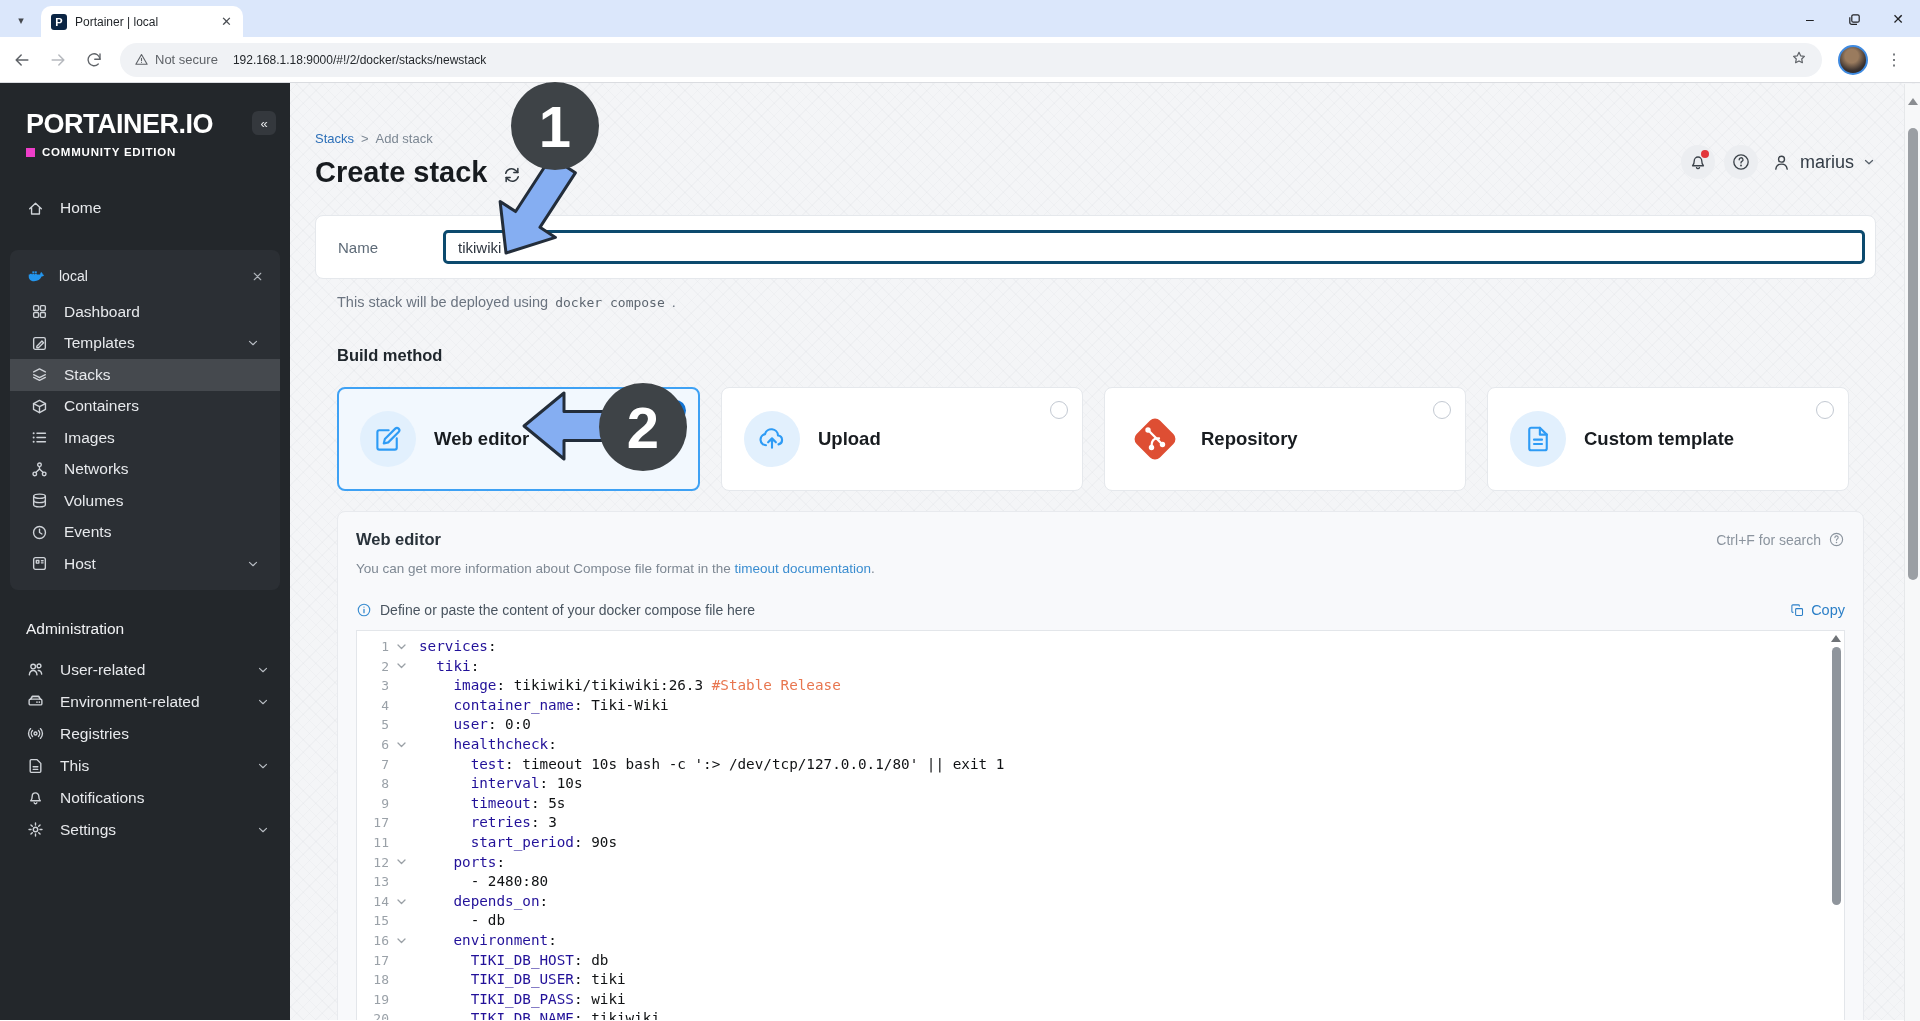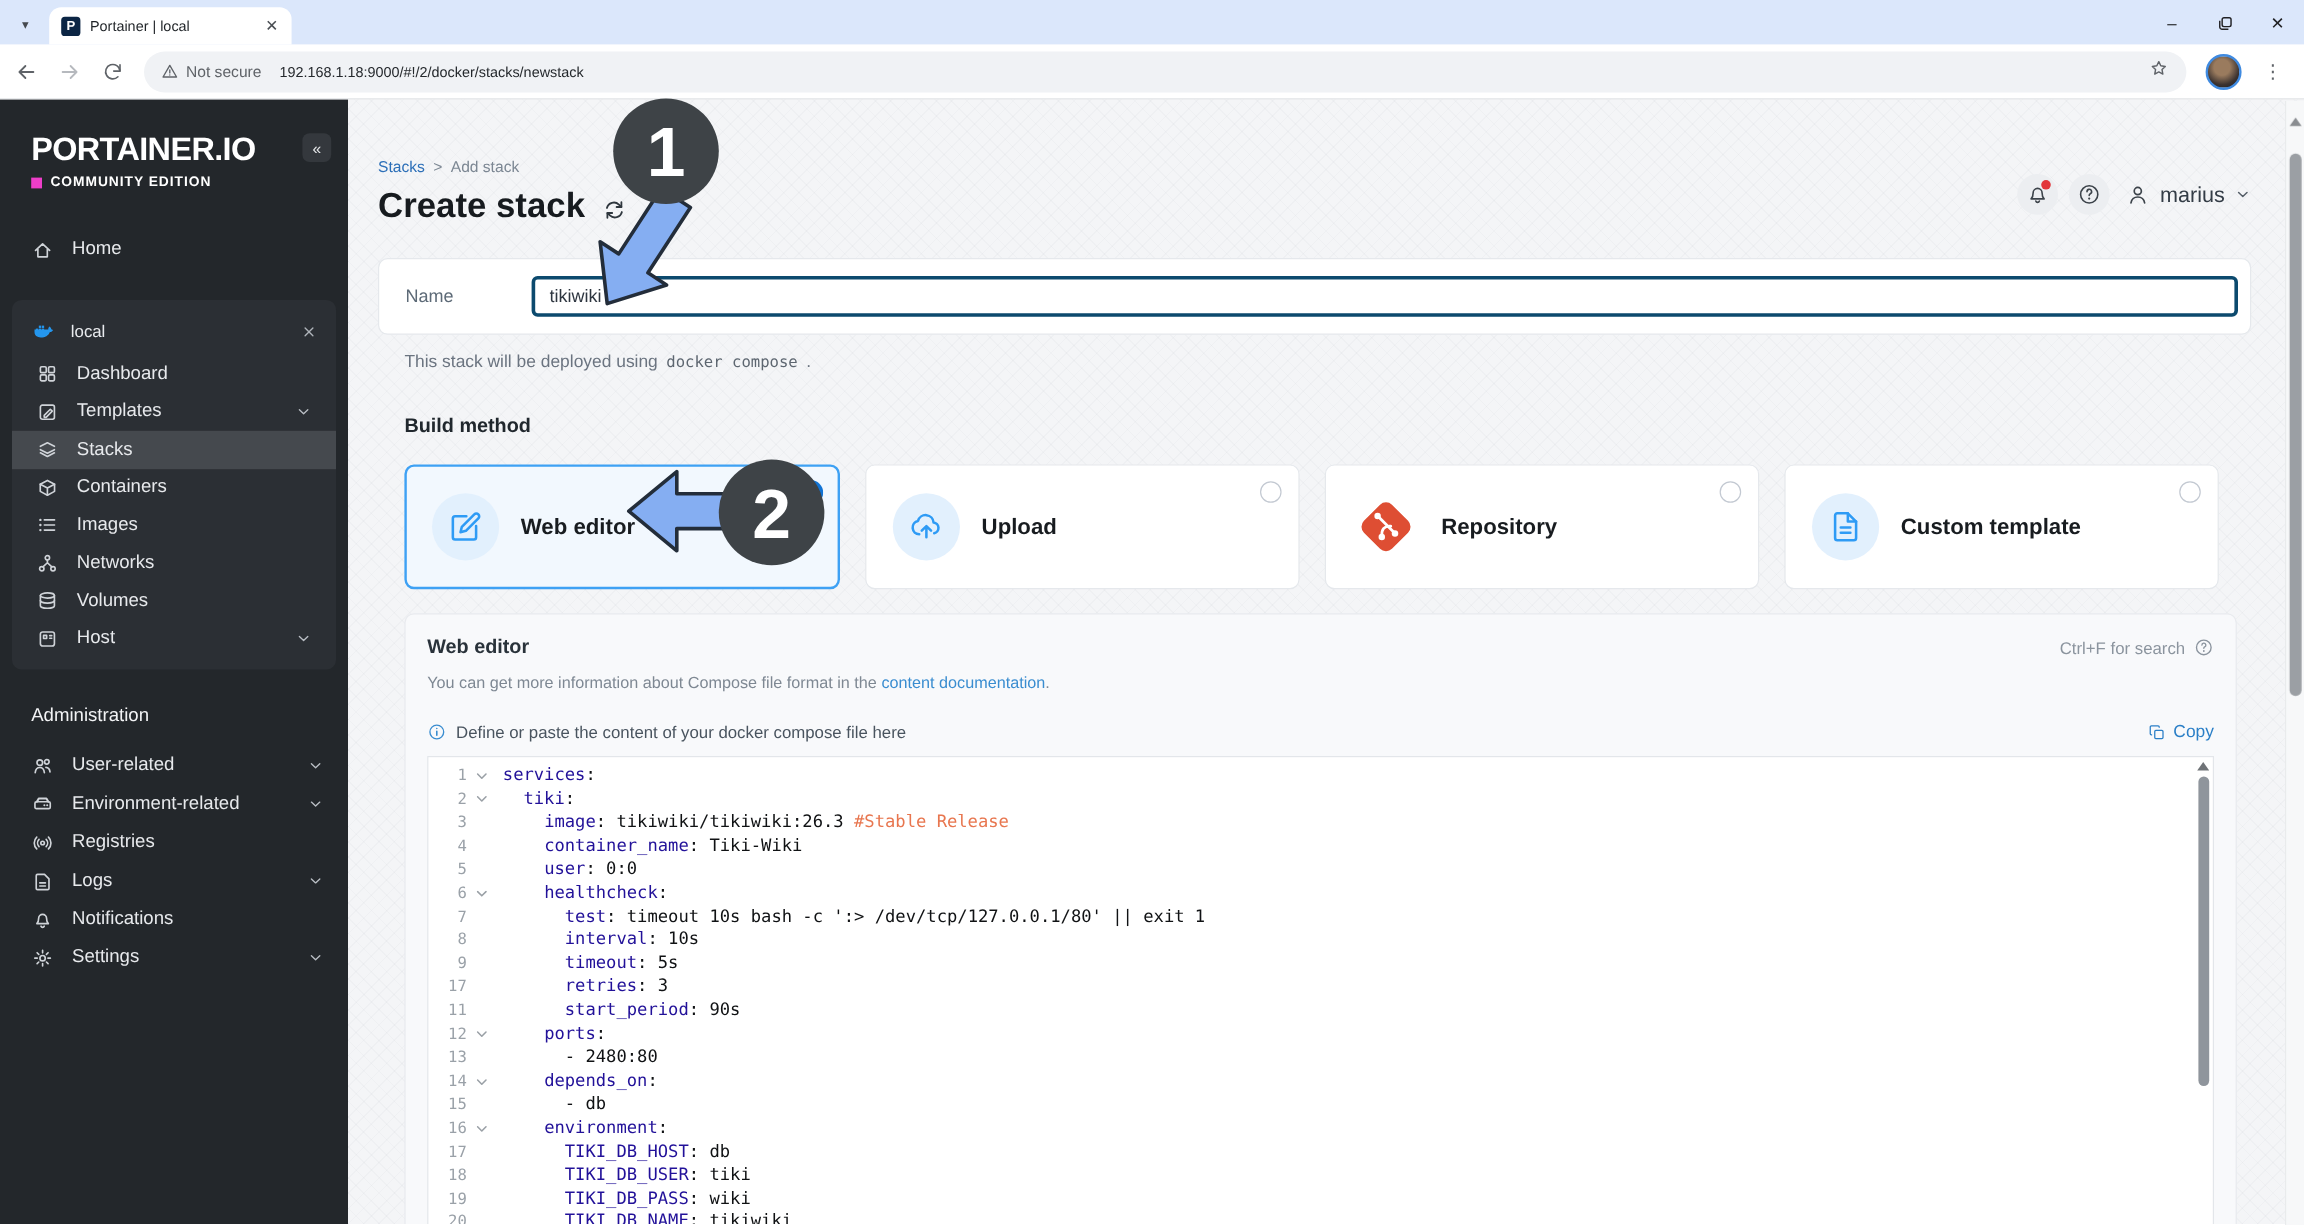--- a/index.html
+++ b/index.html
@@ -281,20 +281,29 @@
                 <ellipse cx="8" cy="4" rx="5.5" ry="2"></ellipse>
                 <path d="M2.5 4v8c0 1.1 2.5 2 5.5 2s5.5-.9 5.5-2V4"></path>
                 <path d="M2.5 8c0 1.1 2.5 2 5.5 2s5.5-.9 5.5-2"></path>
               </svg>
             </span>
             <span class="nav-label">Volumes</span>
           </div>
           <div class="nav-item">
             <span class="nav-ico">
               <svg width="17" height="17" viewBox="0 0 16 16" fill="none" stroke="currentColor" stroke-width="1.3" stroke-linecap="round" stroke-linejoin="round">
+                <circle cx="8" cy="8" r="5.6"></circle>
+                <path d="M8 4.8V8l2.3 1.4"></path>
+              </svg>
+            </span>
+            <span class="nav-label">Events</span>
+          </div>
+          <div class="nav-item">
+            <span class="nav-ico">
+              <svg width="17" height="17" viewBox="0 0 16 16" fill="none" stroke="currentColor" stroke-width="1.3" stroke-linecap="round" stroke-linejoin="round">
                 <rect x="2.5" y="2.5" width="11" height="11" rx="1.8"></rect>
                 <path d="M5 5.2h2.4v2.4H5zM9.8 5.4h1.6M9.8 7.4h1.6"></path>
               </svg>
             </span>
             <span class="nav-label">Host</span>
             <span class="nav-chev">
               <svg width="14" height="14" viewBox="0 0 16 16" fill="none" stroke="currentColor" stroke-width="1.3" stroke-linecap="round" stroke-linejoin="round">
                 <path d="M4 6.2 8 10l4-3.8"></path>
               </svg>
             </span>
@@ -343,21 +352,21 @@
           </span>
           <span class="nav-label">Registries</span>
         </div>
         <div class="nav-item">
           <span class="nav-ico">
             <svg width="17" height="17" viewBox="0 0 16 16" fill="none" stroke="currentColor" stroke-width="1.3" stroke-linecap="round" stroke-linejoin="round">
               <path d="M4 2.5h5.5L13 6v7.5a1 1 0 0 1-1 1H4a1 1 0 0 1-1-1v-10a1 1 0 0 1 1-1z"></path>
               <path d="M5.8 9.2h4.4M5.8 11.6h4.4"></path>
             </svg>
           </span>
-          <span class="nav-label">Logs</span>
+          <span class="nav-label">This</span>
           <span class="nav-chev">
             <svg width="14" height="14" viewBox="0 0 16 16" fill="none" stroke="currentColor" stroke-width="1.3" stroke-linecap="round" stroke-linejoin="round">
               <path d="M4 6.2 8 10l4-3.8"></path>
             </svg>
           </span>
         </div>
         <div class="nav-item">
           <span class="nav-ico">
             <svg width="17" height="17" viewBox="0 0 16 16" fill="none" stroke="currentColor" stroke-width="1.3" stroke-linecap="round" stroke-linejoin="round">
               <path d="M12.5 11H3.5c1-1 1.4-2.2 1.4-4.2a3.1 3.1 0 0 1 6.2 0c0 2 .4 3.2 1.4 4.2z"></path>
@@ -509,21 +518,21 @@
               <svg width="17" height="17" viewBox="0 0 24 24" fill="none" stroke="#8b949e" stroke-width="1.6" stroke-linecap="round" stroke-linejoin="round">
                 <circle cx="12" cy="12" r="8.6"></circle>
                 <path d="M9.8 9.3a2.3 2.3 0 1 1 3.3 2c-.8.4-1.1.9-1.1 1.8"></path>
                 <path d="M12 16.2h.01" stroke-width="2.2"></path>
               </svg>
             </span>
         </span>
       </div>
       <div class="ep-info">
         <span>You can get more information about Compose file format in the</span>
-        <span class="ep-link">content documentation</span><span>.</span>
+        <span class="ep-link">timeout documentation</span><span>.</span>
       </div>
       <div class="ep-row">
         <span class="ep-hint">
           <span class="info-ico">
               <svg width="16" height="16" viewBox="0 0 24 24" fill="none" stroke="currentColor" stroke-width="1.7" stroke-linecap="round">
                 <circle cx="12" cy="12" r="8.6"></circle>
                 <path d="M12 11v5M12 7.6h.01" stroke-width="2"></path>
               </svg>
             </span>
           <span>Define or paste the content of your docker compose file here</span>

